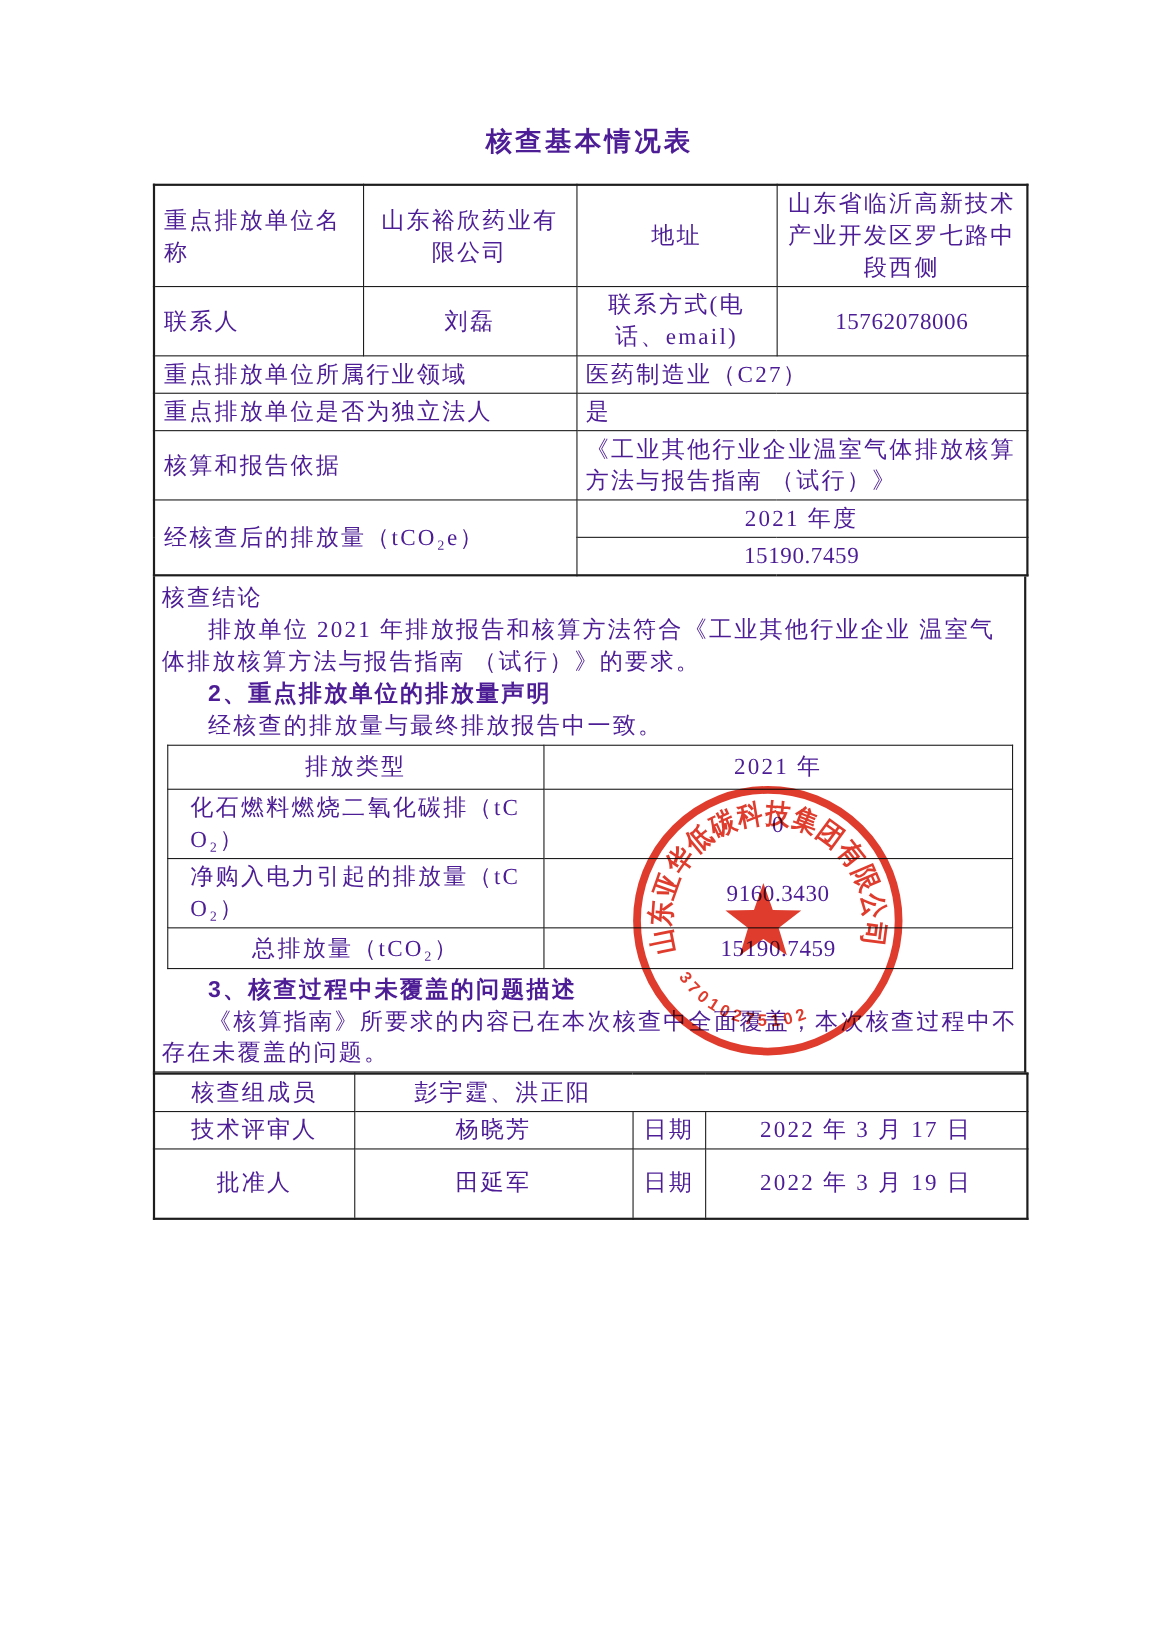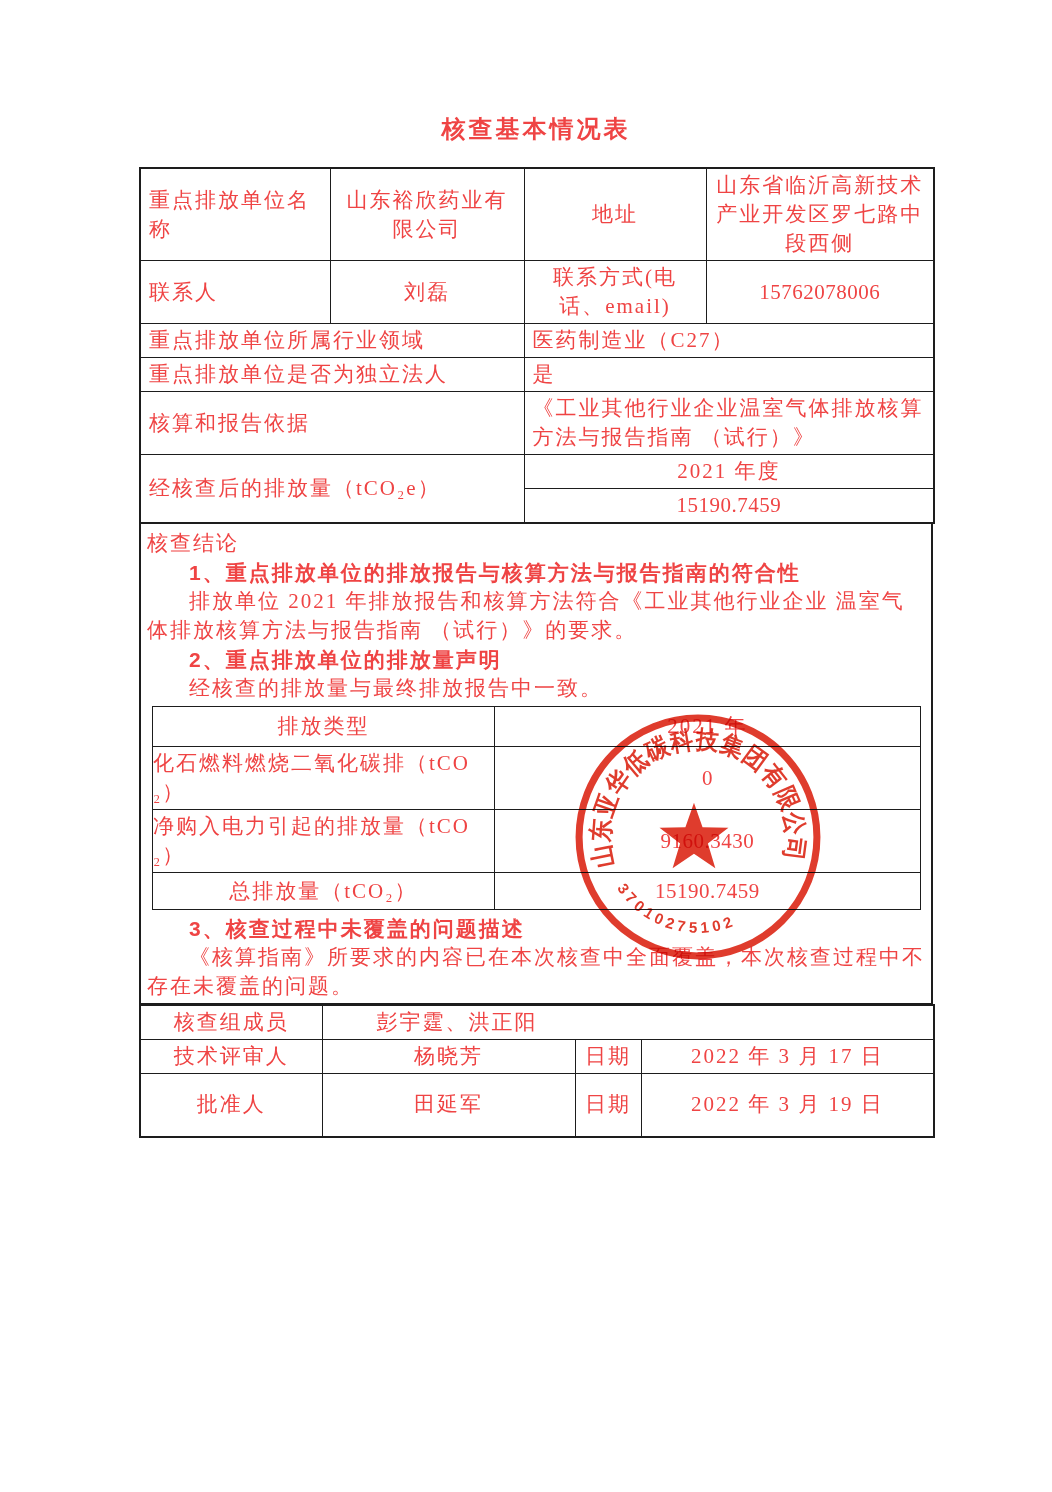--- a/index.html
+++ b/index.html
@@ -2,21 +2,21 @@
 <html><head>
 <meta charset="utf-8">
 <style>
   * { margin:0; padding:0; box-sizing:border-box; }
   html,body { background:#ffffff; }
   .page {
     position:relative;
     width:1052px; height:1280px;
     background:#ffffff;
     font-family:"Liberation Serif","DejaVu Serif",serif;
-    color:#ef4444;
+    color:#4c1d95;
     overflow:hidden;
   }
   .content {
     position:absolute; left:139px; top:112px; width:794px;
   }
   .doc-title {
     text-align:center;
     font-family:"Liberation Sans","DejaVu Sans",sans-serif;
     font-weight:bold;
     font-size:24px;
@@ -54,21 +54,21 @@
   .c-bold {
     font-family:"Liberation Sans","DejaVu Sans",sans-serif;
     font-weight:bold;
   }
   .emissions-table {
     width:calc(100% - 10px);
     margin:3px 5px 4px 5px;
     border:1px solid #1d1d1d;
   }
   .emissions-table td { text-align:center; }
-  .emissions-table td.lbl-left { text-align:left; padding-left:0; }
+  .emissions-table td.lbl-left { text-align:left; padding-left:20px; }
   .emissions-table tr.h-40 td { height:40px; }
   .emissions-table tr.h-45 td { height:45px; }
   .emissions-table tr.h-37 td { height:37px; }
   
   .sign-table { border:2px solid #1d1d1d; }
   .sign-table td { text-align:center; }
   .sign-table td.name-left { text-align:left; padding-left:54px; }
   .sign-table tr.h-31 td { height:31px; }
   .sign-table tr.h-29 td { height:29px; }
   .sign-table tr.h-63 td { height:63px; }
@@ -139,21 +139,20 @@
         <td class="ctr" colspan="2">2021 年度</td>
       </tr>
       <tr style="height:31px">
         <td class="ctr num" colspan="2">15190.7459</td>
       </tr>
     </tbody>
       </table>
 
     <div class="conclusion-cell">
       <div class="c-line">核查结论</div>
-      <p class="c-indent c-bold">1、重点排放单位的排放报告与核算方法与报告指南的符合性</p>
       <p class="c-indent">排放单位 2021 年排放报告和核算方法符合《工业其他行业企业 温室气体排放核算方法与报告指南 （试行）》的要求。</p>
       <p class="c-indent c-bold">2、重点排放单位的排放量声明</p>
       <p class="c-indent">经核查的排放量与最终排放报告中一致。</p>
 
       <table class="emissions-table">
         <colgroup>
             <col style="width:44.5%">
             <col style="width:55.5%">
           </colgroup>
         <tbody>

